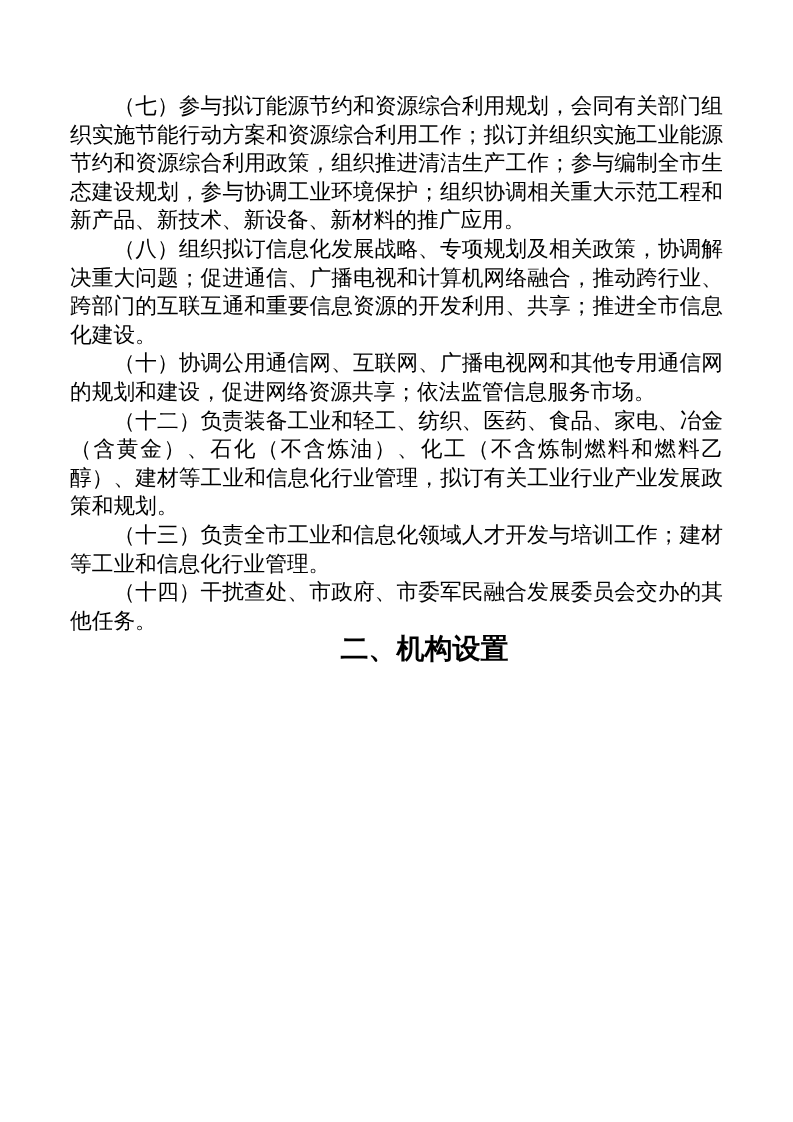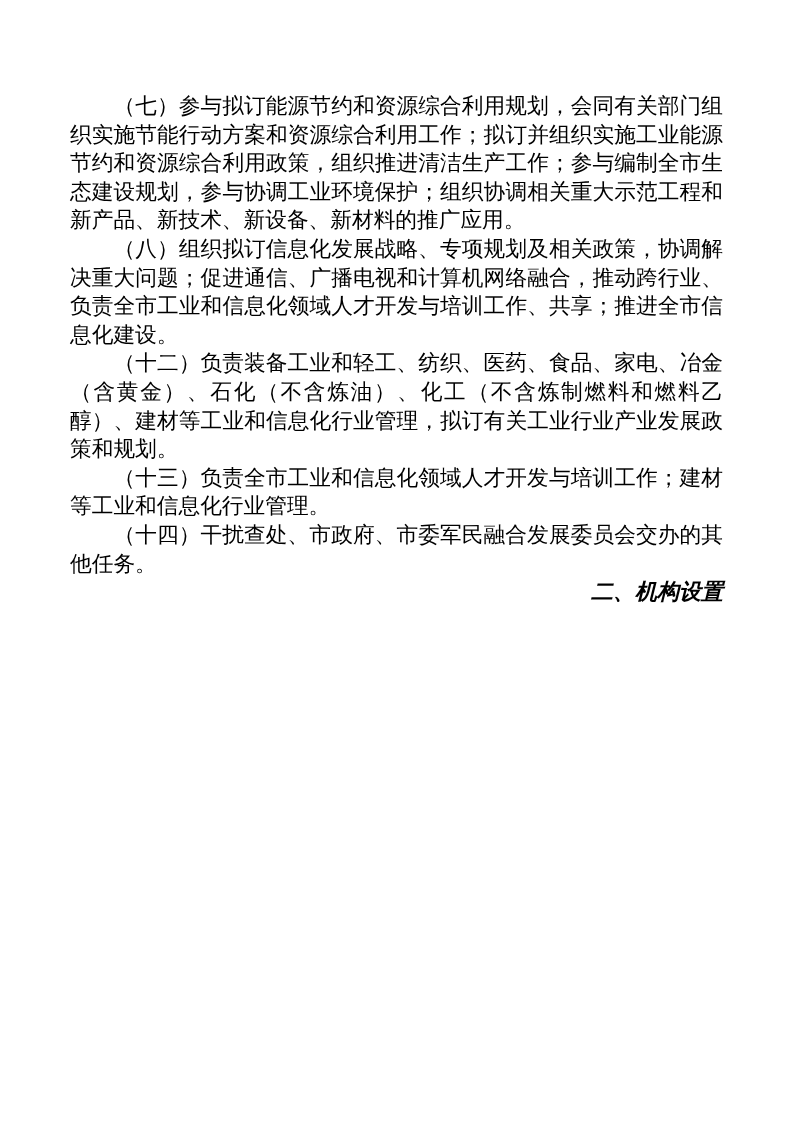--- a/index.html
+++ b/index.html
@@ -34,32 +34,32 @@
     text-indent: 2em;
   }
   .para.flush {
     text-indent: 0;
   }
   .heading {
     margin: 0 0 28.6px 0;
     color: #000000;
     font-family: "Liberation Sans", "DejaVu Sans", sans-serif;
     font-weight: 700;
-    font-size: 22px;
+    font-size: 28px;
     line-height: 28.6px;
     text-indent: 2em;
-    text-align: right;
-    font-style: italic;
+    text-align: center;
   }
 </style>
 </head>
 <body style="background: rgb(255, 255, 255);">
 
 <div class="page" style="background: rgb(255, 255, 255);">
   <div class="content">
       <div class="para indent" style="color: rgb(0, 0, 0);">（七）参与拟订能源节约和资源综合利用规划，会同有关部门组织实施节能行动方案和资源综合利用工作；拟订并组织实施工业能源节约和资源综合利用政策，组织推进清洁生产工作；参与编制全市生态建设规划，参与协调工业环境保护；组织协调相关重大示范工程和新产品、新技术、新设备、新材料的推广应用。</div>
-      <div class="para indent" style="color: rgb(0, 0, 0);">（八）组织拟订信息化发展战略、专项规划及相关政策，协调解决重大问题；促进通信、广播电视和计算机网络融合，推动跨行业、负责全市工业和信息化领域人才开发与培训工作、共享；推进全市信息化建设。</div>
+      <div class="para indent" style="color: rgb(0, 0, 0);">（八）组织拟订信息化发展战略、专项规划及相关政策，协调解决重大问题；促进通信、广播电视和计算机网络融合，推动跨行业、跨部门的互联互通和重要信息资源的开发利用、共享；推进全市信息化建设。</div>
+      <div class="para indent" style="color: rgb(0, 0, 0);">（十）协调公用通信网、互联网、广播电视网和其他专用通信网的规划和建设，促进网络资源共享；依法监管信息服务市场。</div>
       <div class="para indent" style="color: rgb(0, 0, 0);">（十二）负责装备工业和轻工、纺织、医药、食品、家电、冶金（含黄金）、石化（不含炼油）、化工（不含炼制燃料和燃料乙醇）、建材等工业和信息化行业管理，拟订有关工业行业产业发展政策和规划。</div>
       <div class="para indent" style="color: rgb(0, 0, 0);">（十三）负责全市工业和信息化领域人才开发与培训工作；建材等工业和信息化行业管理。</div>
       <div class="para indent" style="color: rgb(0, 0, 0);">（十四）干扰查处、市政府、市委军民融合发展委员会交办的其他任务。</div>
       <div class="heading" style="color: rgb(0, 0, 0);">二、机构设置</div>
     </div>
 </div>
 
 </body></html>

